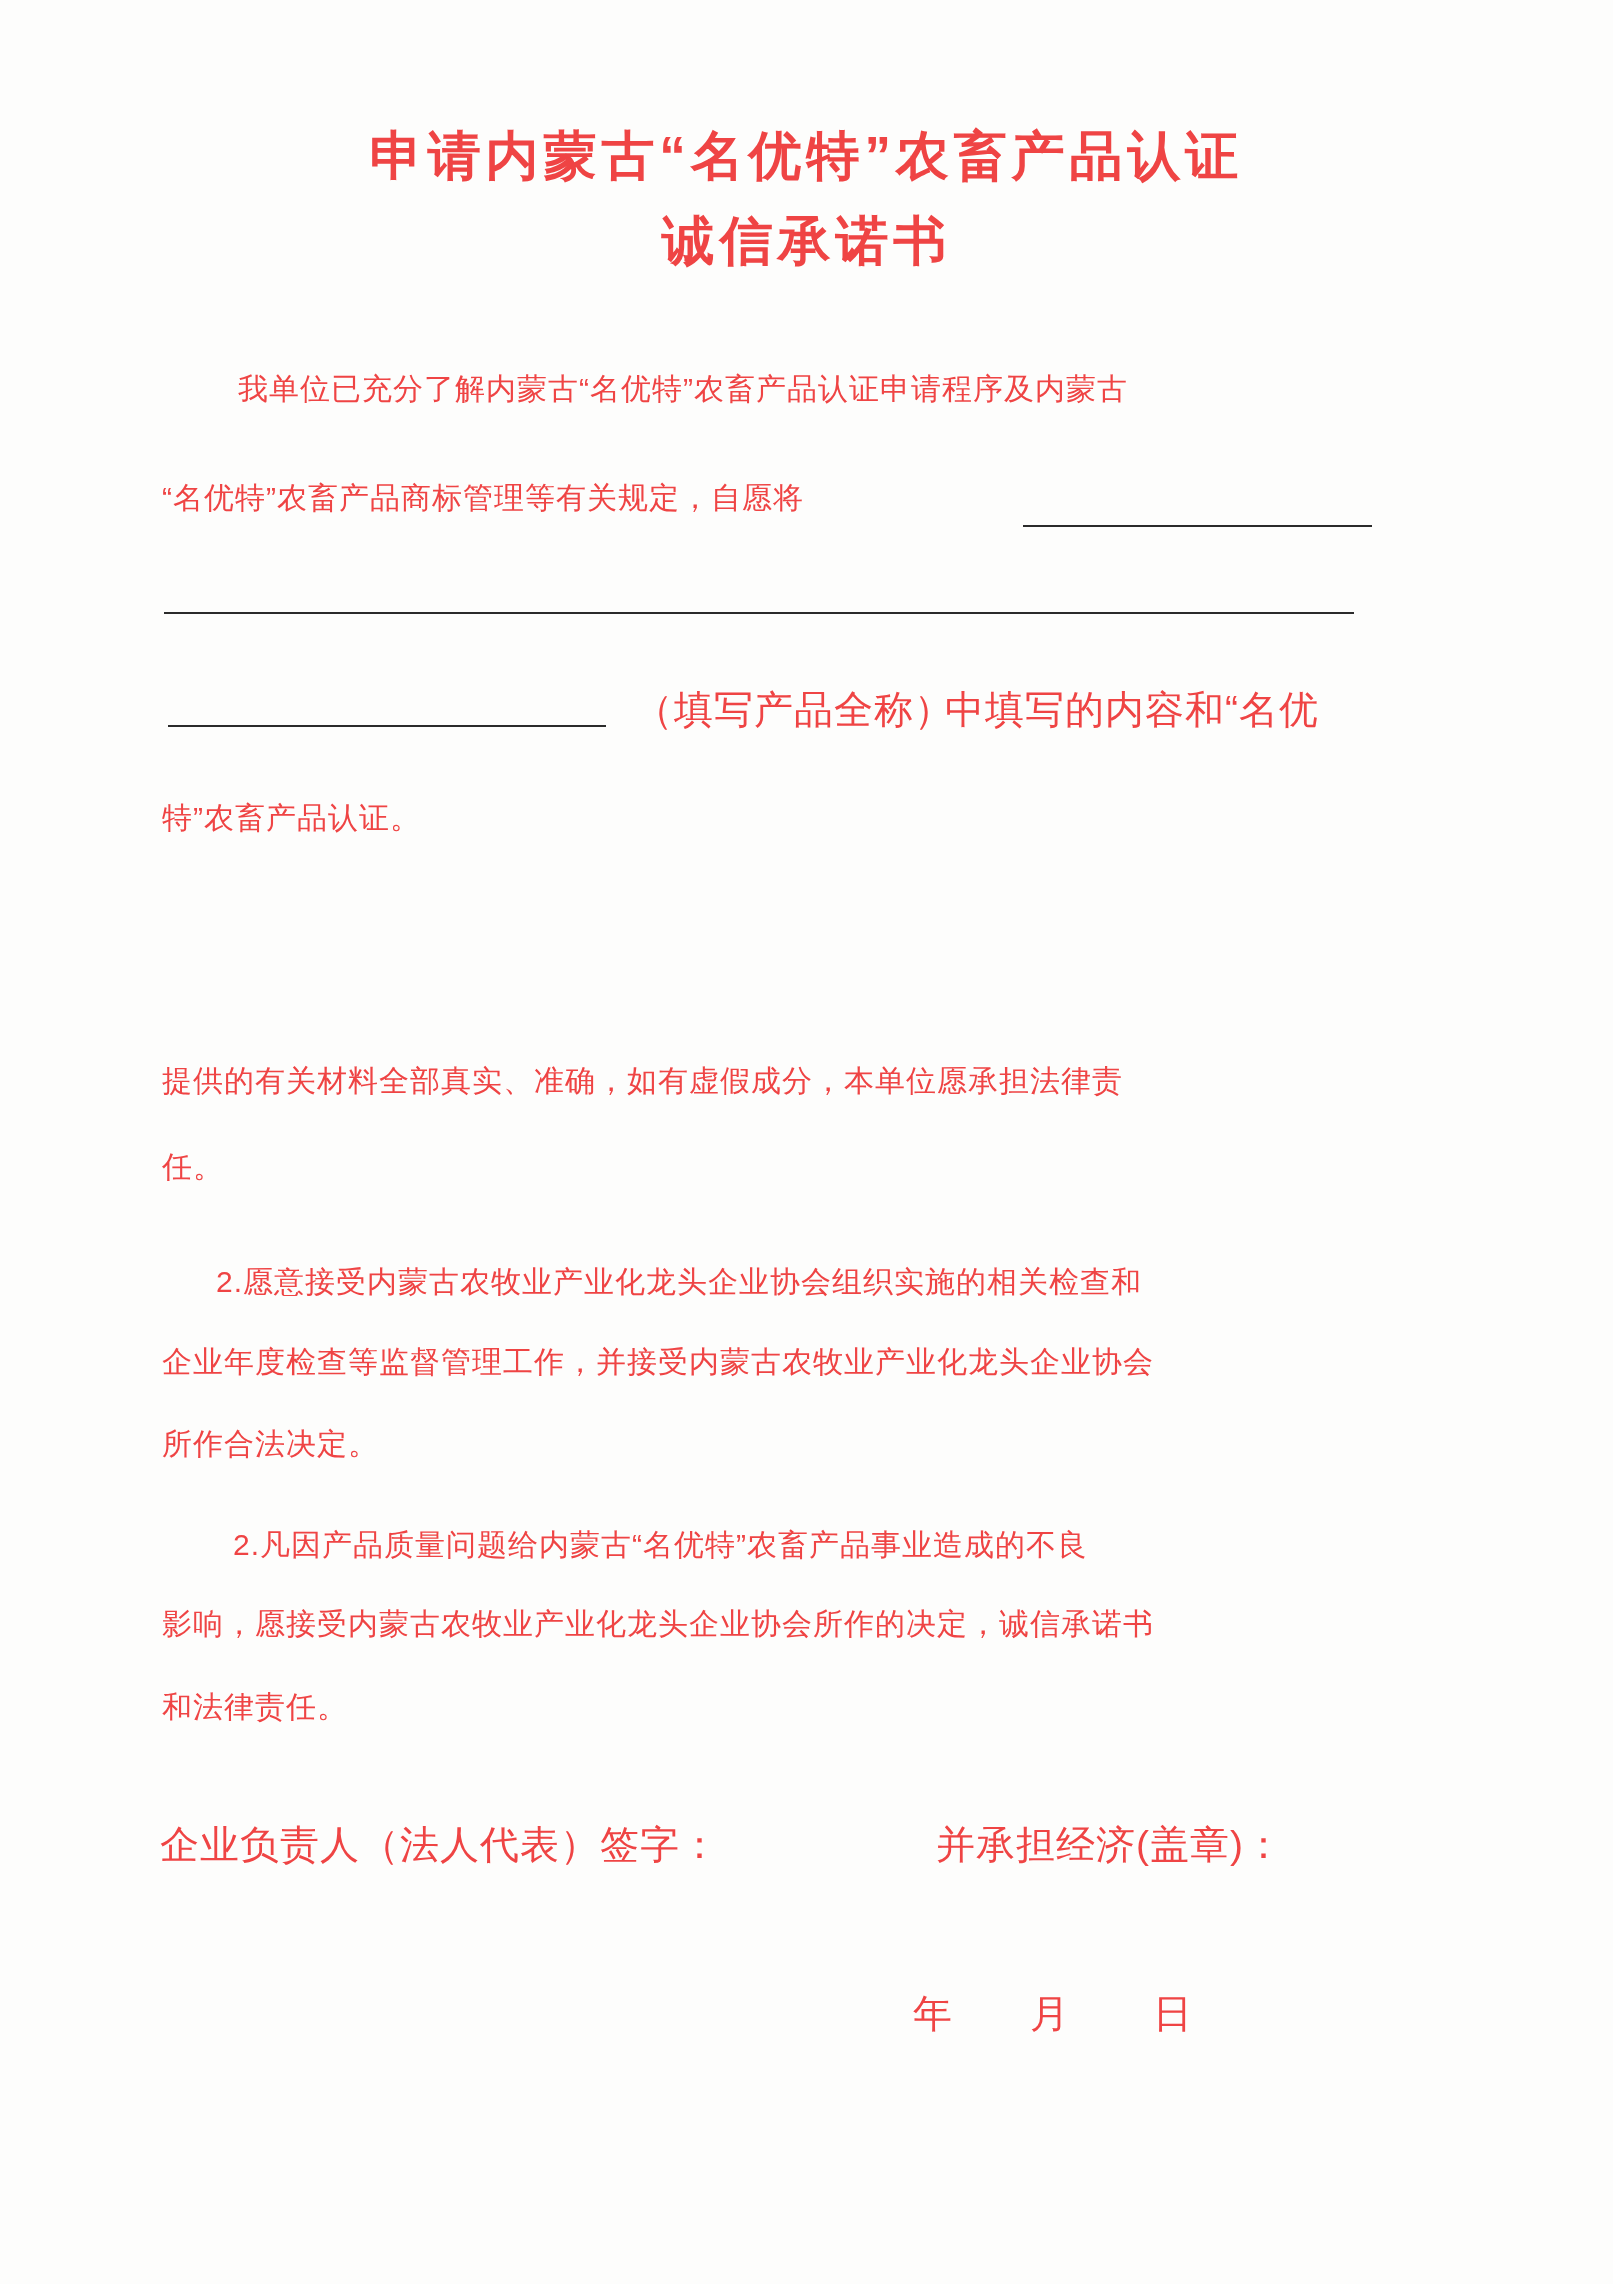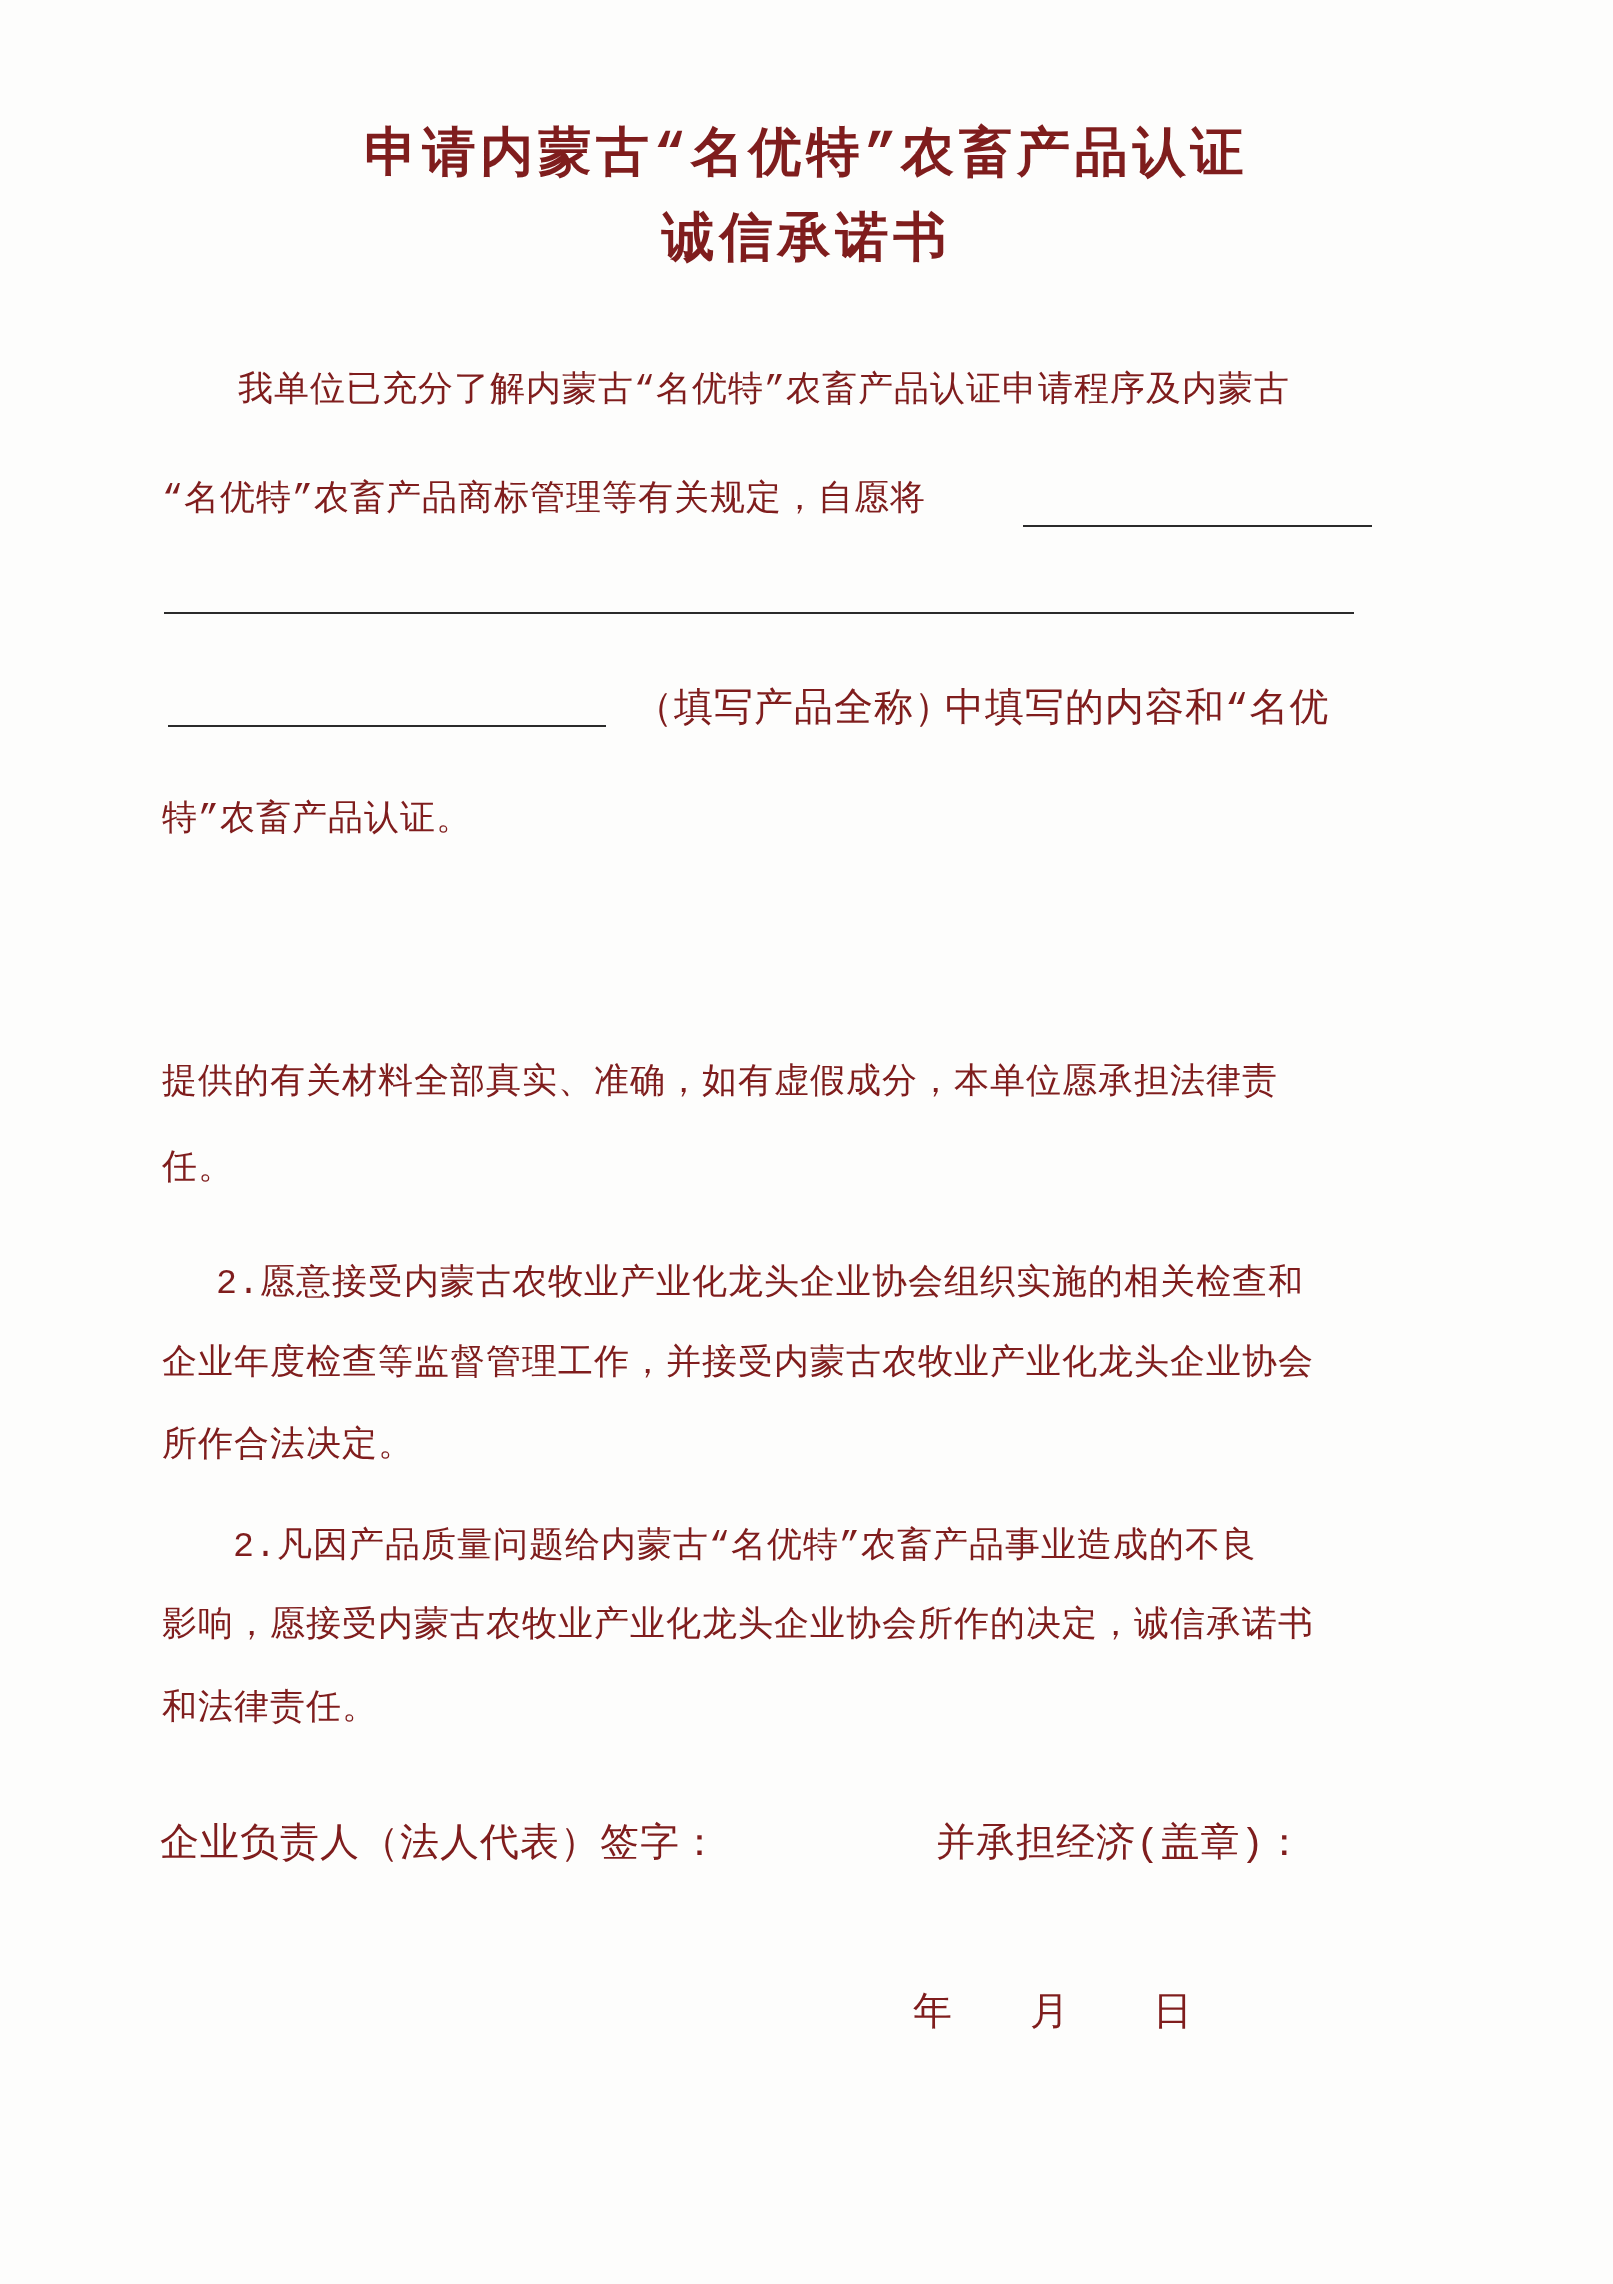--- a/index.html
+++ b/index.html
@@ -6,40 +6,40 @@
     margin: 0;
     padding: 0;
     background: #e8e8e8;
   }
   .page {
     position: relative;
     width: 1613px;
     height: 2285px;
     margin: 0 auto;
     background: #fdfdfc;
-    color: #7f1d1d;
-    font-family: Liberation Mono, monospace;
+    color: #ef4444;
+    font-family: Liberation Sans, sans-serif;
     overflow: hidden;
   }
   .title {
     position: absolute;
     left: 0;
     width: 100%;
     margin: 0;
     text-align: center;
     font-size: 53px;
     font-weight: 700;
     letter-spacing: 4.9px;
     line-height: 1.1;
     white-space: nowrap;
   }
   .ln {
     position: absolute;
     left: 162px;
-    font-size: 35px;
+    font-size: 30px;
     line-height: 1.25;
     letter-spacing: 1px;
     white-space: nowrap;
   }
   .ind-para   { padding-left: 76px; }  
   .ind-decl   { padding-left: 74px; }
   .ind-item   { padding-left: 54px; }  
   .ind-item3  { padding-left: 71px; }  
   .blank {
     position: absolute;

